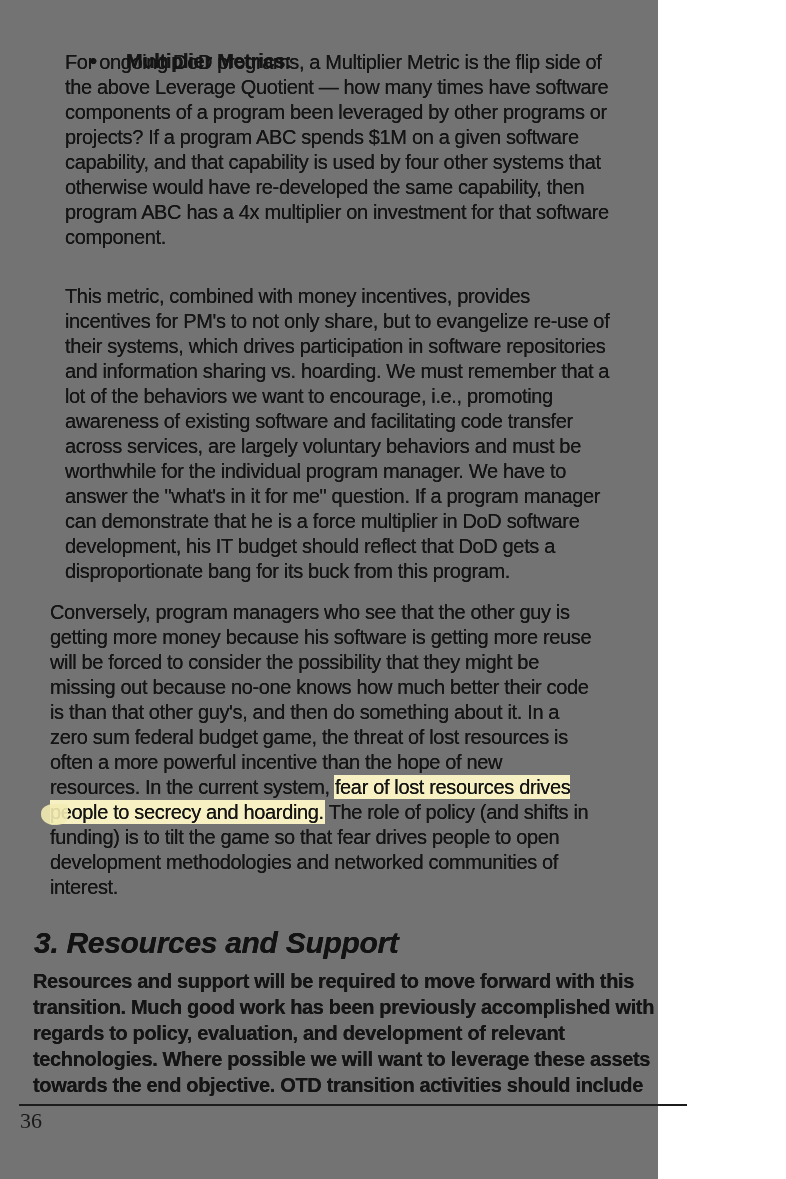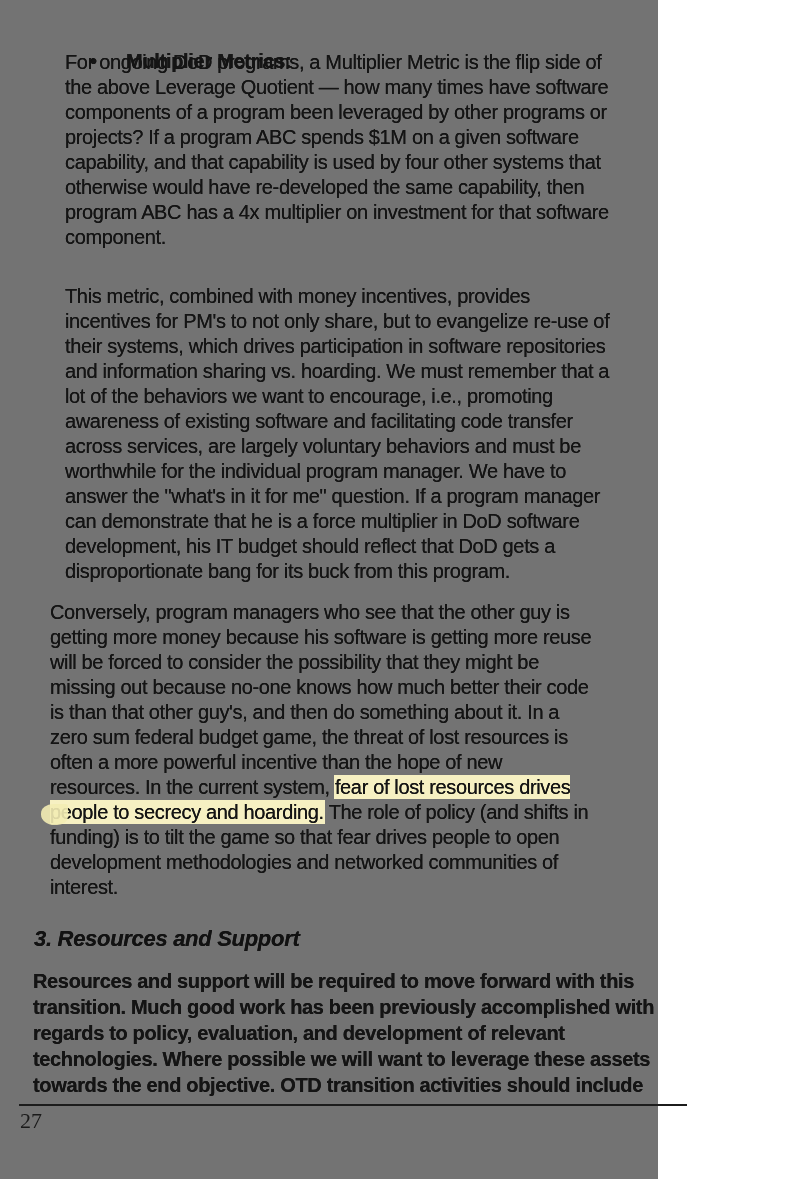--- a/index.html
+++ b/index.html
@@ -53,21 +53,21 @@
     position: absolute;
     top: 804px; left: 41px;
     width: 27px; height: 21px;
     background: #f3ecb4;
     border-radius: 45% 10% 40% 50%;
     opacity: 0.9;
   }
   .section-heading {
     position: absolute;
     top: 926px; left: 34px;
-    font-size: 22px;
+    font-size: 30px;
     font-weight: bold;
     font-style: italic;
     letter-spacing: -0.3px;
     color: #121212;
     text-shadow: 0 0 0.5px #121212;
     white-space: pre;
   }
   .footer-rule {
     position: absolute;
     top: 1104px; left: 19px;
@@ -131,15 +131,15 @@
   <div class="section-heading">3. Resources and Support</div>
 
   <div class="para p4">Resources and support will be required to move forward with this
 transition. Much good work has been previously accomplished with
 regards to policy, evaluation, and development of relevant
 technologies. Where possible we will want to leverage these assets
 towards the end objective. OTD transition activities should include</div>
 
   <div class="footer-rule"></div>
 
-  <div class="page-number">27</div>
+  <div class="page-number">36</div>
 
 </div>
 
 </body></html>

